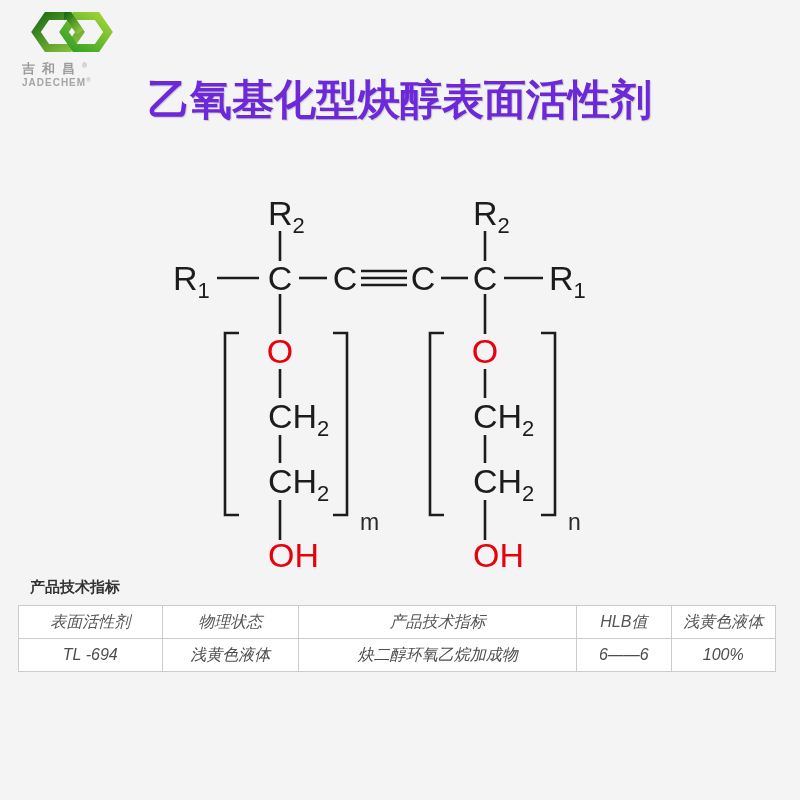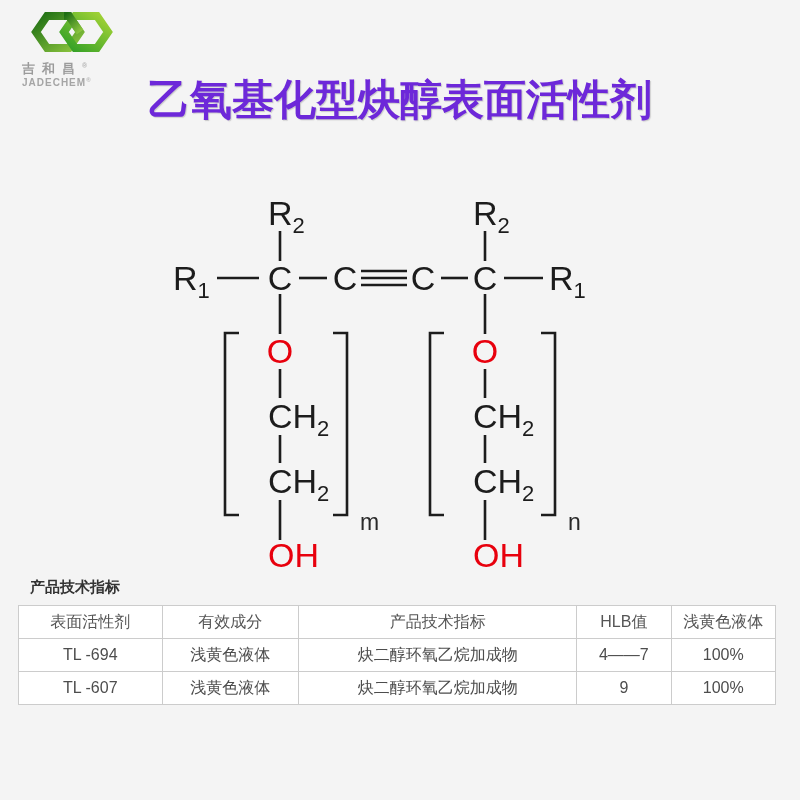--- a/index.html
+++ b/index.html
@@ -37,21 +37,21 @@
   }
   .structure .sub{font-size:22px;}
   .structure .red{fill:#e8000d;}
   .structure line,.structure path{stroke:#1c1c1c;stroke-width:2.6;fill:none;}
   .structure .subscript-index{font-size:23px;fill:#2a2a2a;}
   
   .spec{position:absolute;left:18px;top:578px;width:760px;}
   .spec-title{font-size:15px;font-weight:bold;color:#333;margin:0 0 8px 12px;}
   table.spec-table{
     border-collapse:collapse;width:758px;background:#ffffff;
-    font-size:16px;color:#4d4d4d;table-layout:fixed;
+    font-size:16px;color:#4d4d4d;table-layout:fixed;font-style:italic;
   }
   table.spec-table td,table.spec-table th{
     border:1px solid #cccccc;text-align:center;font-weight:normal;
     height:32px;padding:0 2px;overflow:hidden;white-space:nowrap;
   }
   table.spec-table th{color:#555;}
   .col1{width:143px;} .col2{width:136px;} .col3{width:277px;}
   .col4{width:94px;}  .col5{width:104px;}
 </style>
 </head>
@@ -143,34 +143,27 @@
     <colgroup>
       <col class="col1">
         <col class="col2">
         <col class="col3">
         <col class="col4">
         <col class="col5">
     </colgroup>
     <tbody>
         <tr>
       <th>表面活性剂</th>
-      <th>有效成分</th>
+      <th>物理状态</th>
       <th>产品技术指标</th>
       <th>HLB值</th>
       <th>浅黄色液体</th>
     </tr>
     <tr>
       <td>TL -694</td>
       <td>浅黄色液体</td>
       <td>炔二醇环氧乙烷加成物</td>
-      <td>4——7</td>
-      <td>100%</td>
-    </tr>
-    <tr>
-      <td>TL -607</td>
-      <td>浅黄色液体</td>
-      <td>炔二醇环氧乙烷加成物</td>
-      <td>9</td>
+      <td>6——6</td>
       <td>100%</td>
     </tr>
   </tbody>
     </table>
 </div>
 
 </body></html>

